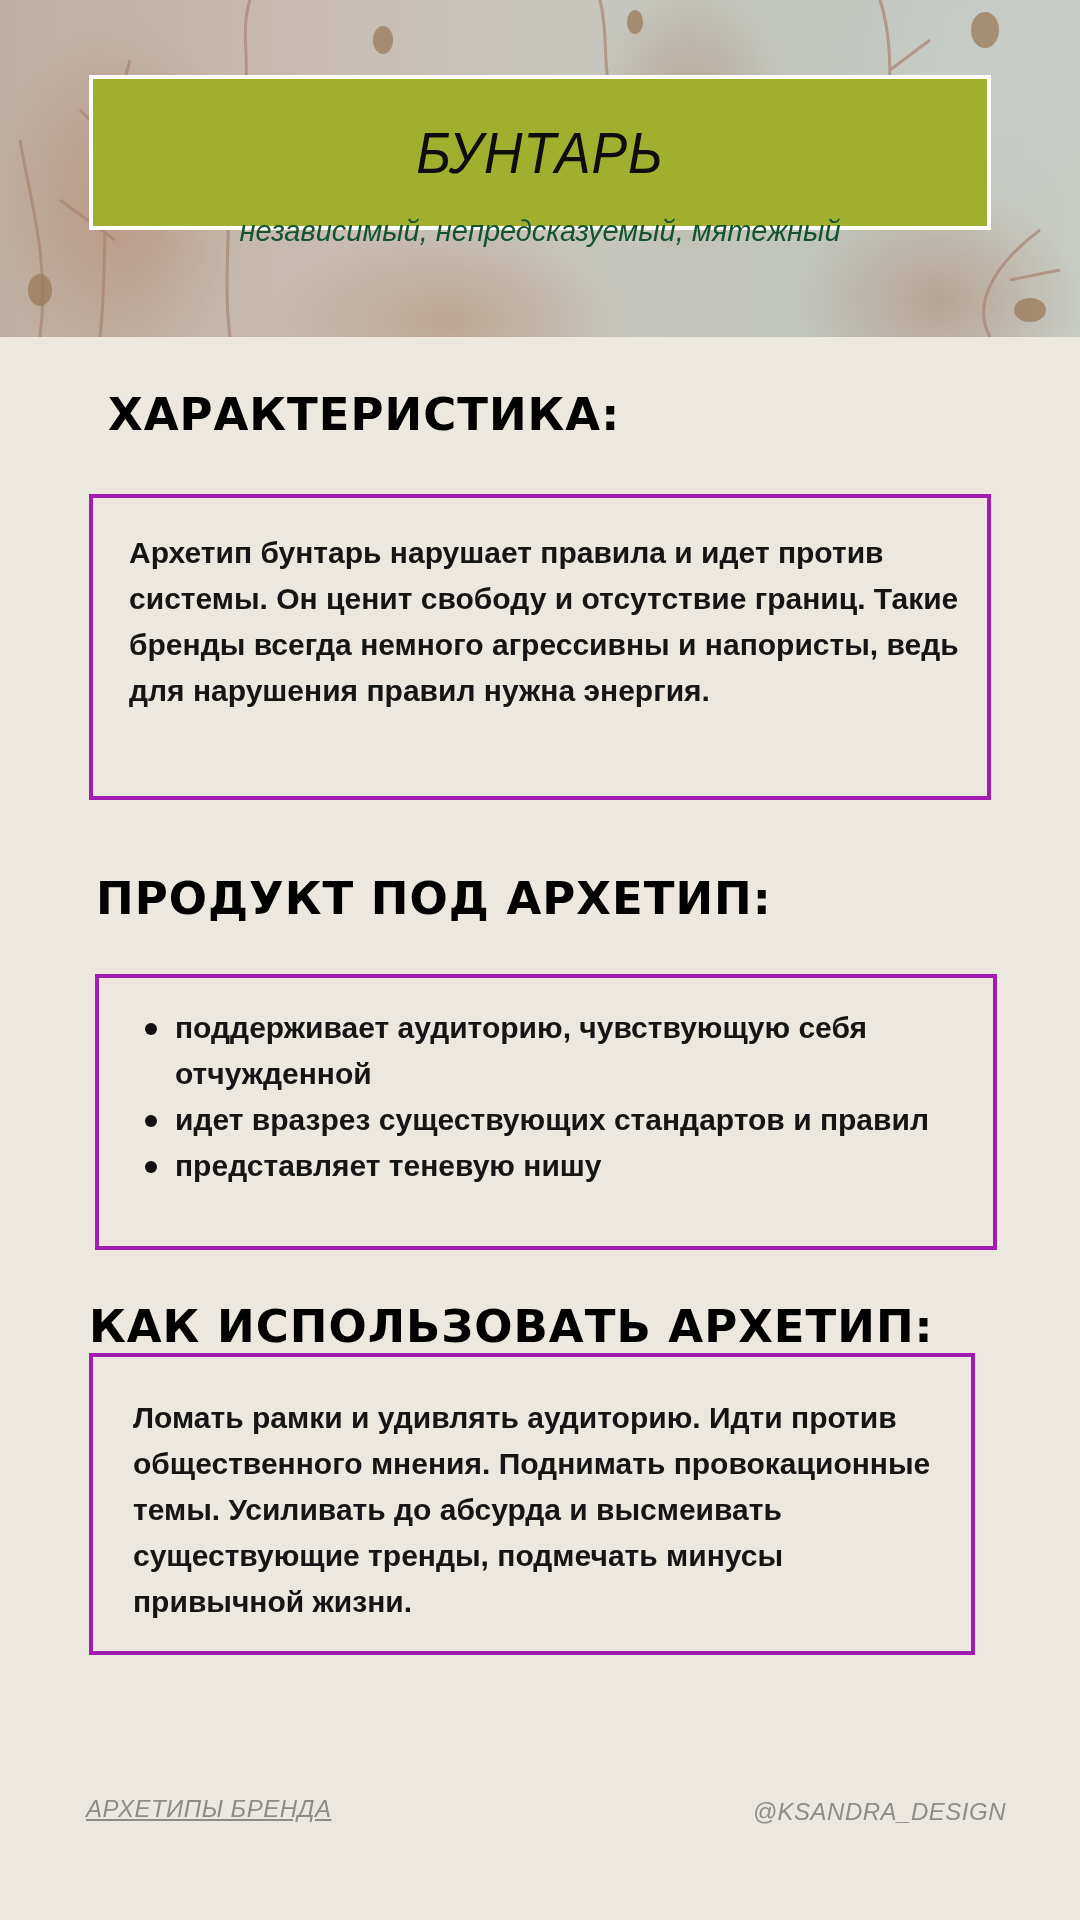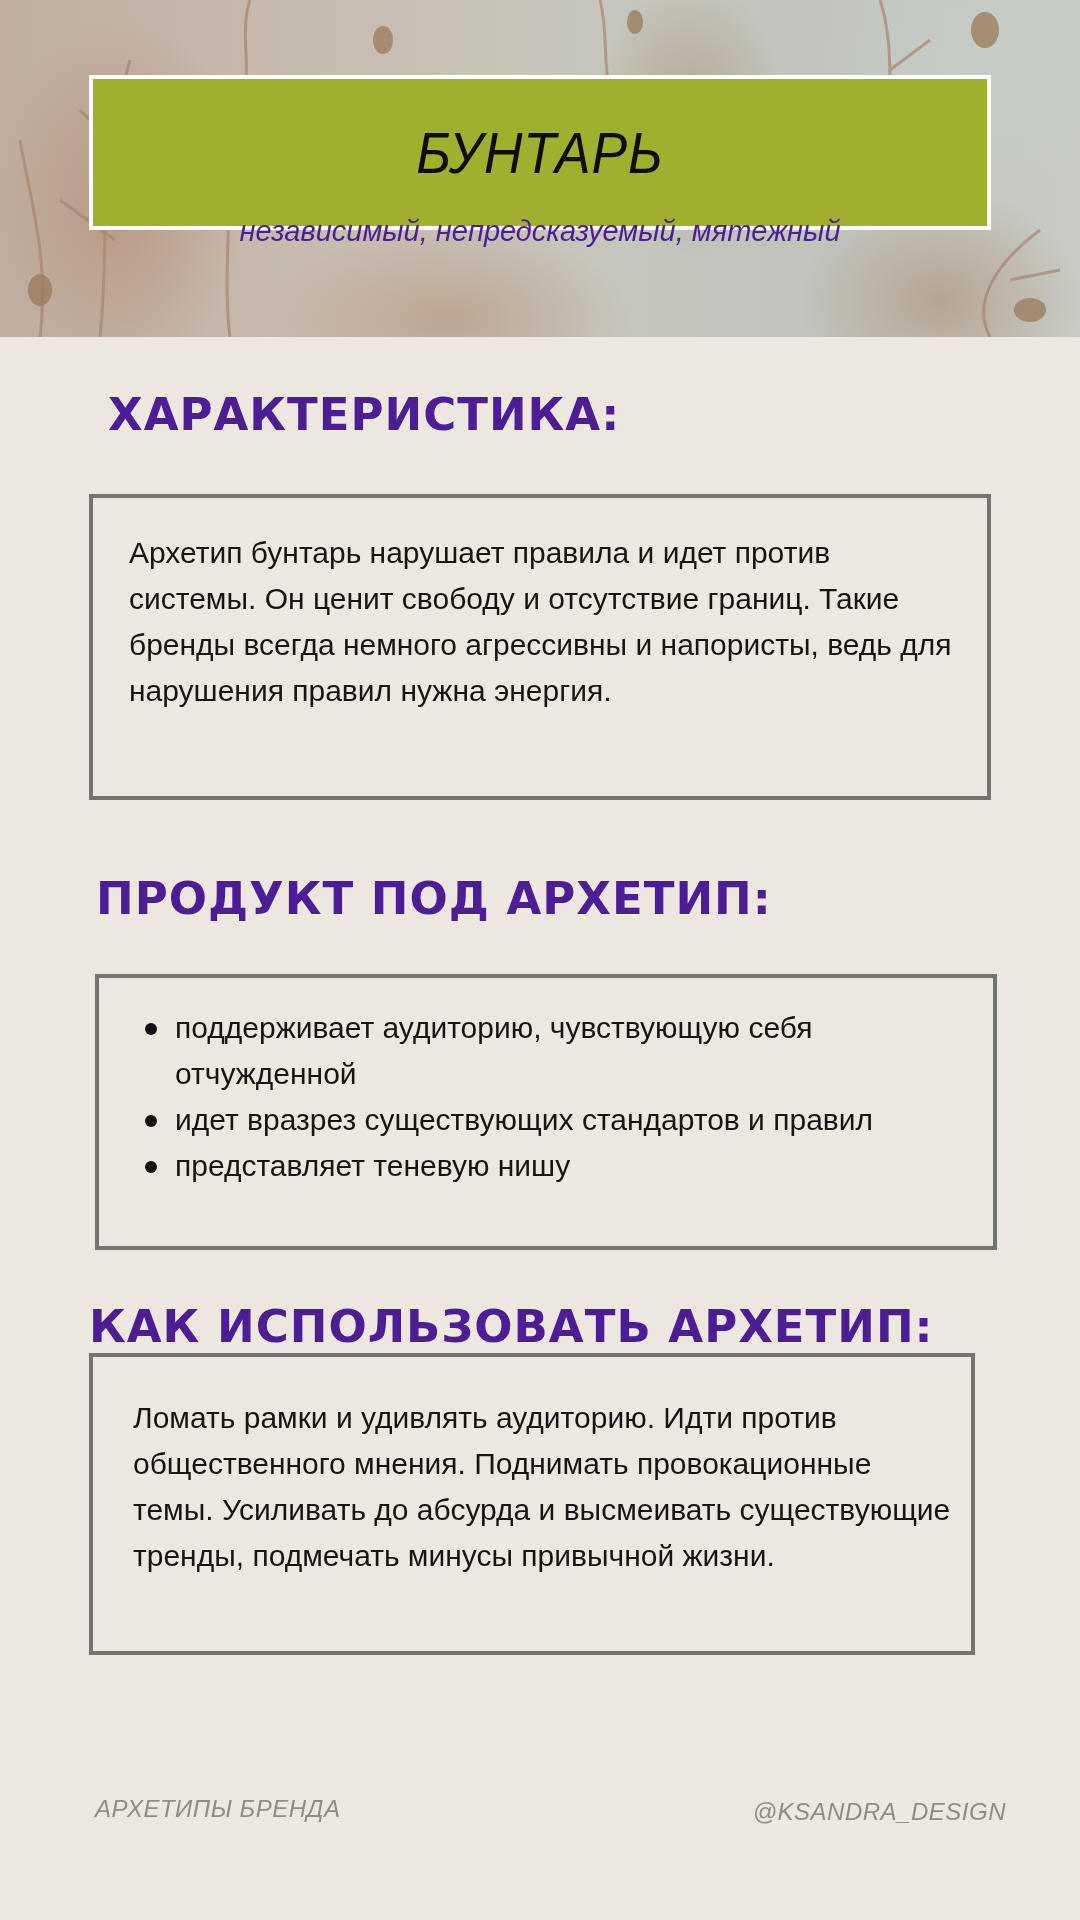--- a/index.html
+++ b/index.html
@@ -29,31 +29,31 @@
       text-align: center;
     }
     .title-card .title {
       position: absolute; left: 0; right: 0; top: 40px;
       font-size: 58px; font-style: italic; font-weight: 400;
       letter-spacing: 1px; color: #0d0d0d;
       transform: scaleX(0.92);
     }
     .title-card .subtitle {
       position: absolute; left: 0; right: 0; top: 136px;
-      font-size: 29px; font-style: italic; color: #4c1d95;
+      font-size: 29px; font-style: italic; color: #14532d;
     }
     .heading {
       position: absolute;
       font-family: "DejaVu Sans", sans-serif;
-      font-weight: 700; font-size: 45px; color: #4c1d95;
+      font-weight: 700; font-size: 45px; color: #000000;
       letter-spacing: 1px;
       white-space: nowrap;
     }
     .box {
-      position: absolute; border: 4px solid #737373; background: transparent;
+      position: absolute; border: 4px solid #a21caf; background: transparent; font-weight: bold;
     }
     .box p, .box li {
       font-size: 30px; line-height: 46px; color: #151515;
     }
     .box ul { list-style: none; }
     .box li { position: relative; padding-left: 40px; }
     .box li .bullet {
       position: absolute; left: 10px; top: 18px; width: 12px; height: 12px;
       border-radius: 50%; background: #111;
     }
@@ -119,14 +119,14 @@
       <span>представляет теневую нишу</span>
     </li>
   </ul>
 </div>
 
 <div class="heading" style="left:89px; top:1300px;">КАК ИСПОЛЬЗОВАТЬ АРХЕТИП:</div>
 <div class="box" style="left:89px; top:1353px; width:886px; height:302px;">
   <p style="position:absolute; left:40px; top:38px; width:820px;">Ломать рамки и удивлять аудиторию. Идти против общественного мнения. Поднимать провокационные темы. Усиливать до абсурда и высмеивать существующие тренды, подмечать минусы привычной жизни.</p>
 </div>
 
-<div class="footer-text" style="left:95px; top:1795px;">АРХЕТИПЫ БРЕНДА</div>
+<div class="footer-text" style="left:86px; top:1795px;text-decoration:underline;">АРХЕТИПЫ БРЕНДА</div>
 <div class="footer-text" style="right:74px; top:1798px;margin-left:28px;">@KSANDRA_DESIGN</div>
 
 </body></html>

